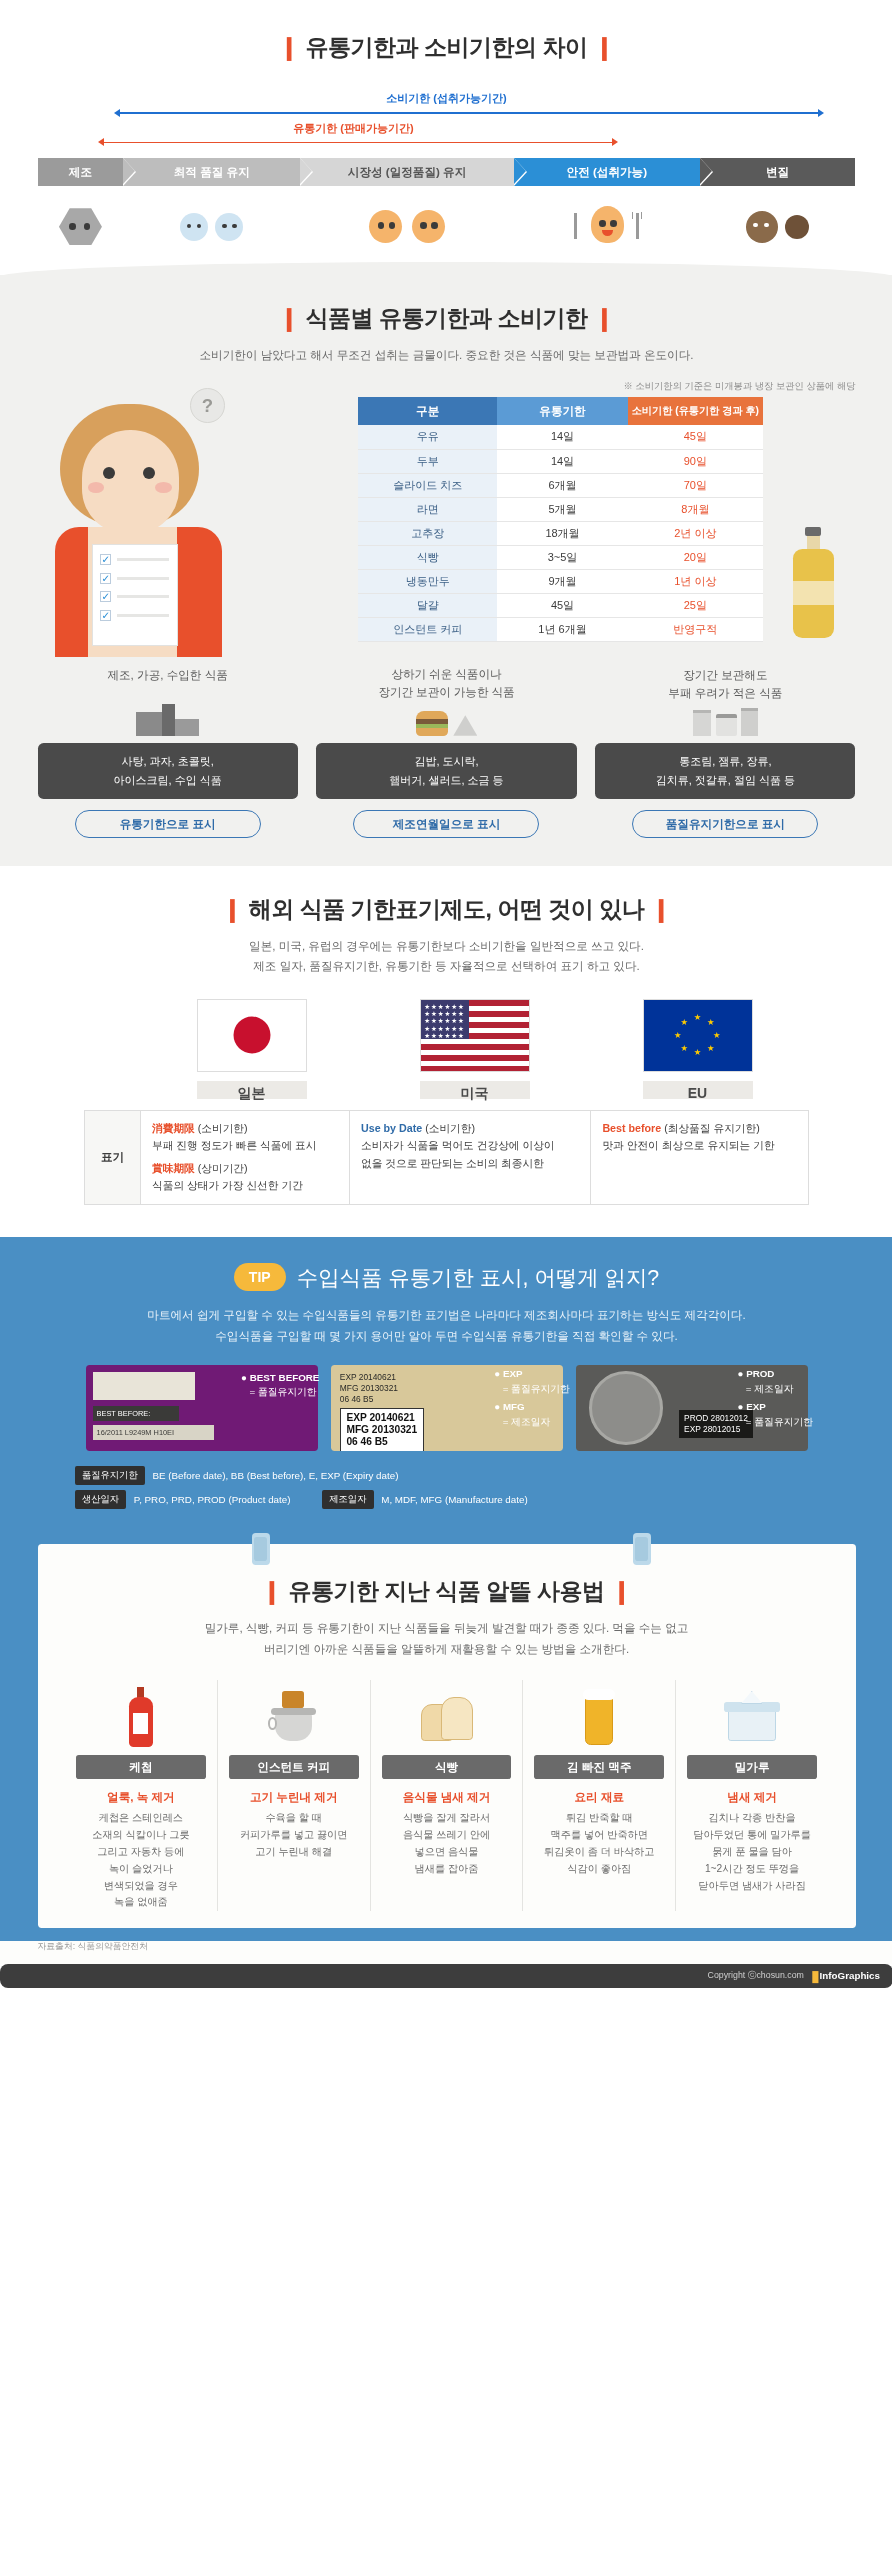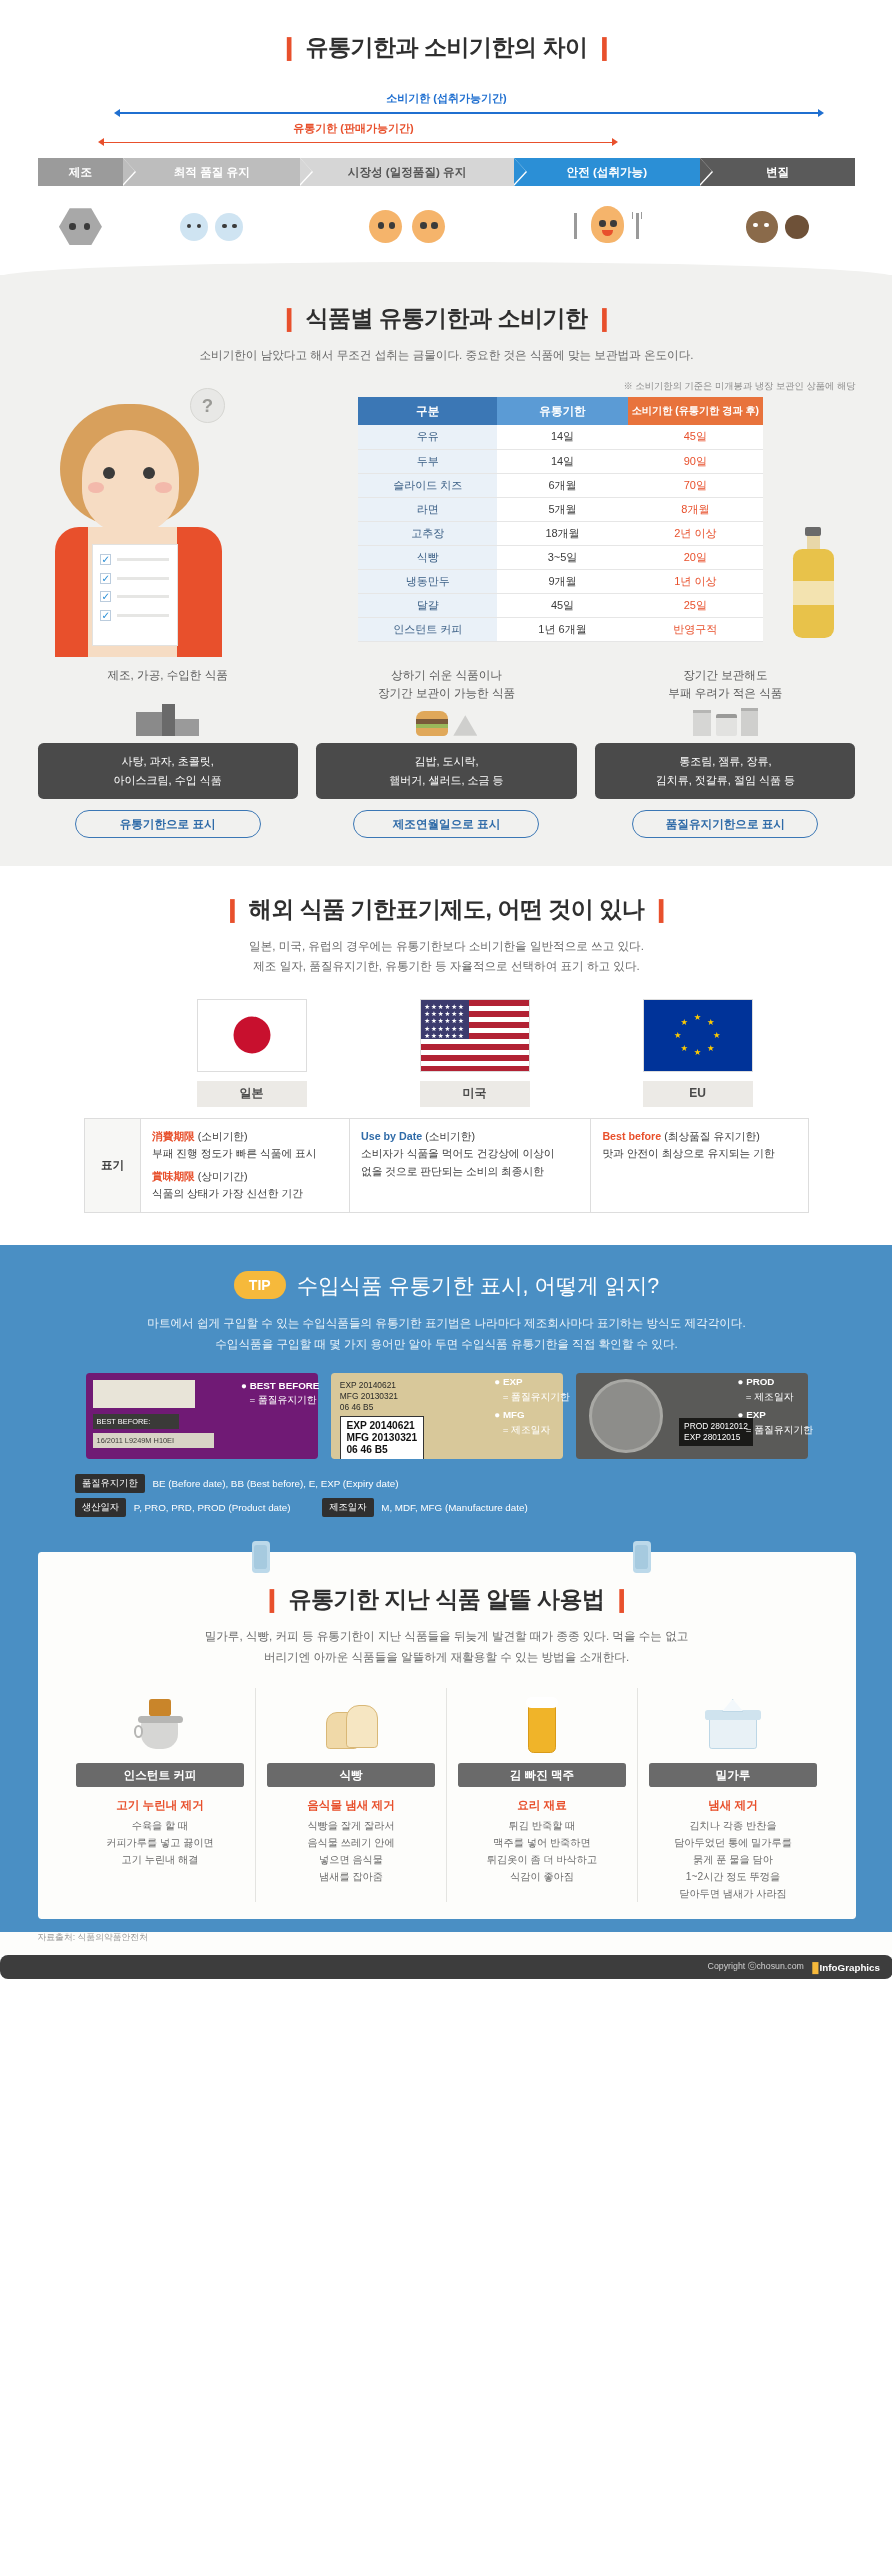--- a/index.html
+++ b/index.html
@@ -111,22 +111,22 @@
     margin: 11px auto 0; border:1.4px solid #3b77b5; color:#2f6ba8;
     border-radius:15px; font-size:11.6px; font-weight:bold; padding:5.6px 0; width:186px;
   }
 
   
   .s3 { background:#fff; padding: 28px 0 32px; }
   .flagrow { display:flex; width:725px; margin: 22px auto 0; gap:0; }
   .fcell { flex:1; text-align:center; }
   .flagbox { width:110px; height:73px; margin:0 auto; border:0.9px solid #ddd; position:relative; overflow:hidden; background:#fff;}
   .flagname {
-    margin:9.3px auto 0; background:#eceae6; color:#4a4a4a; font-size:12px;
-    width:110px; height:26px; line-height:24px; font-weight:bold;
+    margin:9.3px auto 0; background:#eceae6; color:#4a4a4a; font-size:14px;
+    width:110px; height:18px; line-height:24px; font-weight:bold;
   }
   .gridtbl { width:725px; margin:11px auto 0; border-collapse:collapse; font-size:10.7px;}
   .gridtbl td { border:0.9px solid #ddd; padding:9.3px 11px; vertical-align:top; line-height:1.6;}
   .gridtbl td.lab { width:56px; text-align:center; vertical-align:middle; background:#f7f7f5; font-weight:bold; font-size:11.6px;}
   .kw-or { color:#e8502c; font-weight:bold;}
   .kw-bl { color:#2f6ba8; font-weight:bold;}
 
   
   .s4 { background:#4a8fc4; padding: 26px 0 24px; color:#fff;}
   .s4 .tiprow { display:flex; align-items:center; justify-content:center; gap:11px;}
@@ -388,21 +388,21 @@
         <div style="height:33px;display:flex;align-items:flex-end;justify-content:center;">
           <div style="width:28px;height:24px;background:#8a8a8a;"></div>
           <div style="width:13px;height:32px;background:#6a6a6a;margin-left:-1.9px;"></div>
           <div style="width:24px;height:16.7px;background:#9a9a9a;"></div>
         </div>
         <div class="darkbox" style="white-space:pre-line;">사탕, 과자, 초콜릿,
 아이스크림, 수입 식품</div>
         <div class="pill">유통기한으로 표시</div>
       </div>
       <div class="tcol">
-        <div class="cap" style="white-space:pre-line;">상하기 쉬운 식품이나
+        <div class="cap" style="white-space:pre-line;font-family:Liberation Serif, serif;">상하기 쉬운 식품이나
 장기간 보관이 가능한 식품</div>
         <div style="height:33px;display:flex;align-items:flex-end;justify-content:center;gap:5.6px;">
           <div style="width:32px;">
             <div style="height:8.4px;background:#e0a85a;border-radius:8.4px 8.4px 0 0;"></div>
             <div style="height:4.6px;background:#7a5a3a;"></div>
             <div style="height:4.6px;background:#9ab85a;"></div>
             <div style="height:7.4px;background:#e0a85a;border-radius:0 0 4.6px 4.6px;"></div>
           </div>
           <div style="width:24px;height:20.5px;background:#cfcfcd;clip-path:polygon(50% 0,100% 100%,0 100%);"></div>
         </div>
@@ -566,20 +566,37 @@
       <div class="clip" style="left:595px;"></div>
 
       <div class="sec-title">
         <span class="bar">❙</span><span>유통기한 지난 식품 알뜰 사용법</span><span class="bar">❙</span>
       </div>
       <div class="desc" style="white-space:pre-line;">밀가루, 식빵, 커피 등 유통기한이 지난 식품들을 뒤늦게 발견할 때가 종종 있다. 먹을 수는 없고
 버리기엔 아까운 식품들을 알뜰하게 재활용할 수 있는 방법을 소개한다.</div>
 
       <div class="usegrid">
 
+        <div class="ucol">
+          <div class="ico">
+            <div style="position:relative;width:32px;height:60px;">
+              <div style="position:absolute;left:12px;top:0;width:7.4px;height:11px;background:#b33a22;"></div>
+              <div style="position:absolute;left:3.7px;top:9.3px;width:24px;height:50px;border-radius:9.3px 9.3px 4.6px 4.6px;background:#e03a2a;"></div>
+              <div style="position:absolute;left:8.4px;top:26px;width:15px;height:20.5px;background:#fff;"></div>
+            </div>
+          </div>
+          <div class="name">케첩</div>
+          <div class="t">얼룩, 녹 제거</div>
+          <div class="b" style="white-space:pre-line;">케첩은 스테인레스
+소재의 식칼이나 그릇
+그리고 자동차 등에
+녹이 슬었거나
+변색되었을 경우
+녹을 없애줌</div>
+        </div>
 
         <div class="ucol">
           <div class="ico">
             <div style="position:relative;width:56px;height:60px;">
               <div style="position:absolute;left:9.3px;top:26px;width:37px;height:28px;border-radius:3.7px 3.7px 15px 15px;background:#d6d6d4;"></div>
               <div style="position:absolute;left:5.6px;top:20.5px;width:45px;height:7.4px;border-radius:3.7px;background:#b6b6b4;"></div>
               <div style="position:absolute;left:16.7px;top:3.7px;width:22px;height:16.7px;background:#c9852a;border-radius:2.8px;"></div>
               <div style="position:absolute;left:1.9px;top:30px;width:9.3px;height:13px;border:2.8px solid #b6b6b4;border-radius:50%;"></div>
             </div>
           </div>

